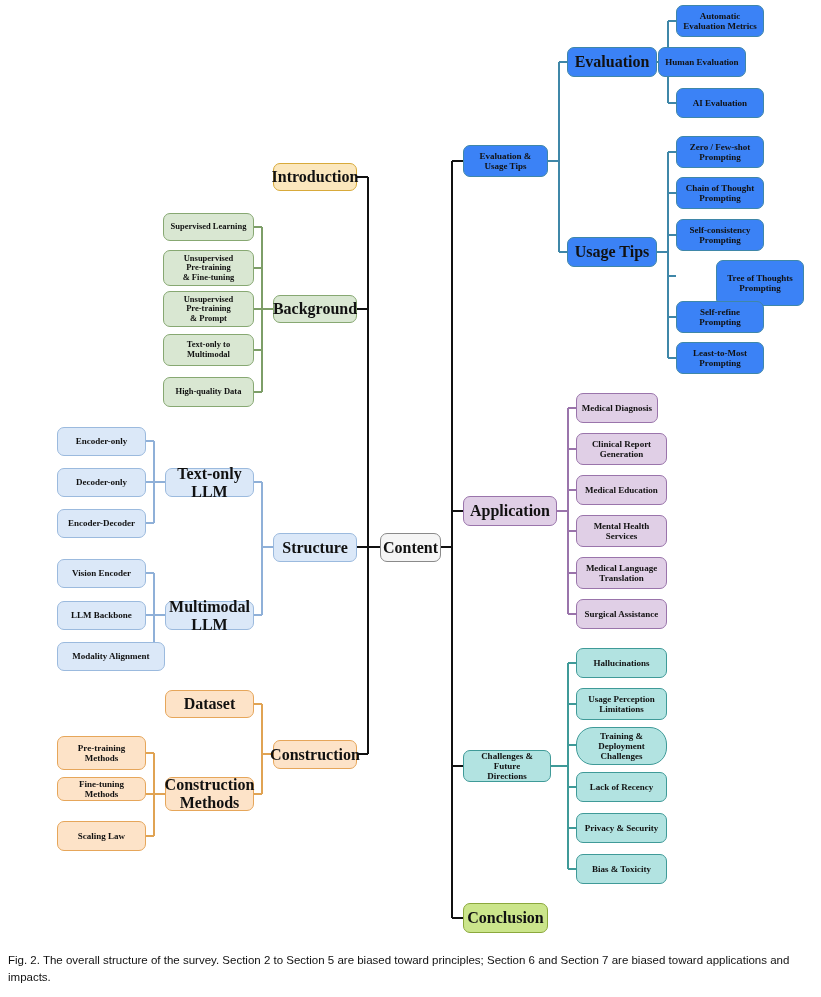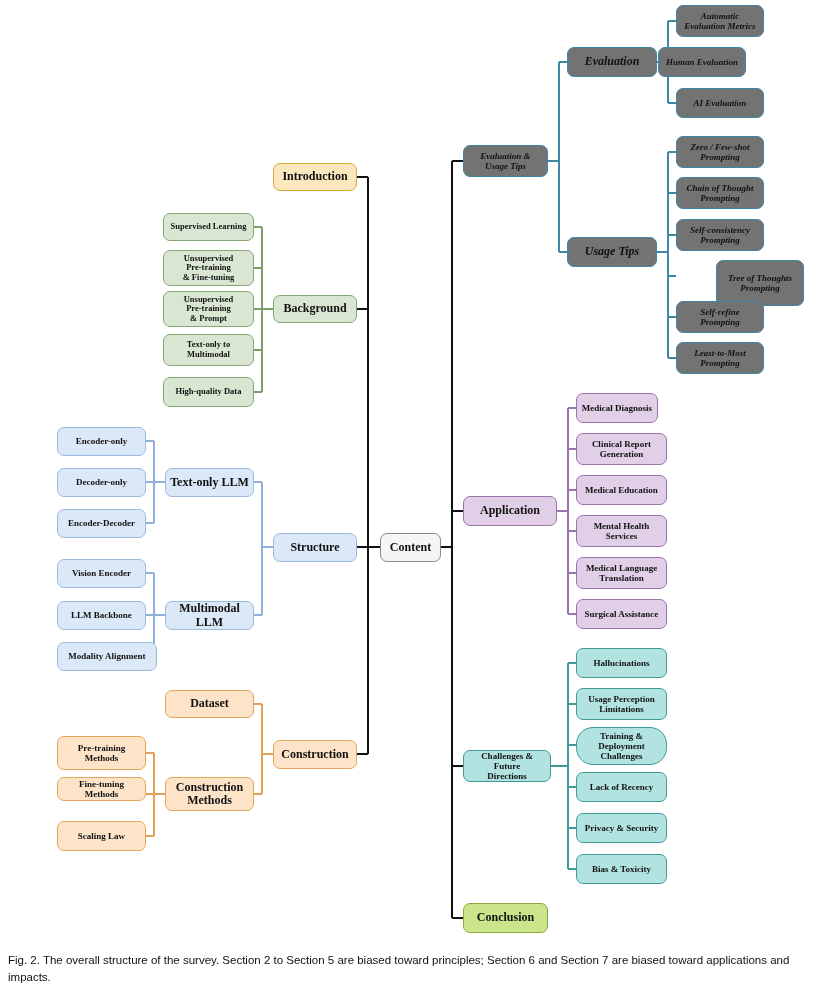--- a/index.html
+++ b/index.html
@@ -17,25 +17,25 @@
     font-weight:bold;color:#111111;
     line-height:1.12;
     padding:1px 3px;
     white-space:pre-line;
   }
   .n-intro   {background:#fbe7bd;border-color:#d8aa3a;}
   .n-green   {background:#d9e7d2;border-color:#87a872;}
   .n-blue    {background:#dbe8f8;border-color:#9bbade;}
   .n-orange  {background:#fde3c8;border-color:#e6a65a;}
   .n-content {background:#f5f5f5;border-color:#8a8a8a;}
-  .n-cyan    {background:#737373;border-color:#3f87a8;font-style:italic;}
+  .n-cyan    {background:#3b82f6;border-color:#3f87a8;}
   .n-purple  {background:#e0cfe6;border-color:#9a74ab;}
   .n-teal    {background:#b2e3e1;border-color:#3f9a98;}
   .n-lime    {background:#cbe58b;border-color:#8ba83c;}
-  .fs10{font-size:12px;}
+  .fs10{font-size:16px;}
   .fs9{font-size:9px;}
   .fs85{font-size:8.5px;}
   #caption{
     position:absolute;left:8px;top:952px;width:806px;
     font-family:"Liberation Sans", sans-serif;
     font-size:11.5px;line-height:1.45;color:#111111;
   }
 </style>
 </head>
 <body>
@@ -156,21 +156,21 @@
 
   <div class="node n-blue fs10" style="left:165px;top:468px;width:89px;height:29px;">Text-only LLM</div>
   <div class="node n-blue fs10" style="left:165px;top:601px;width:89px;height:29px;">Multimodal LLM</div>
 
   <div class="node n-blue fs9" style="left:57px;top:427px;width:89px;height:29px;">Encoder-only</div>
   <div class="node n-blue fs9" style="left:57px;top:468px;width:89px;height:29px;">Decoder-only</div>
   <div class="node n-blue fs9" style="left:57px;top:509px;width:89px;height:29px;">Encoder-Decoder</div>
 
   <div class="node n-blue fs9" style="left:57px;top:559px;width:89px;height:29px;">Vision Encoder</div>
   <div class="node n-blue fs9" style="left:57px;top:601px;width:89px;height:29px;">LLM Backbone</div>
-  <div class="node n-blue fs9" style="left:57px;top:642px;width:100px;height:29px;">Modality Alignment</div>
+  <div class="node n-blue fs9" style="left:57px;top:642px;width:108px;height:29px;">Modality Alignment</div>
 
   <div class="node n-orange fs10" style="left:273px;top:740px;width:84px;height:29px;">Construction</div>
 
   <div class="node n-orange fs10" style="left:165px;top:690px;width:89px;height:28px;">Dataset</div>
   <div class="node n-orange fs10" style="left:165px;top:777px;width:89px;height:34px;">Construction
 Methods</div>
 
   <div class="node n-orange fs9" style="left:57px;top:736px;width:89px;height:34px;">Pre-training
 Methods</div>
   <div class="node n-orange fs9" style="left:57px;top:777px;width:89px;height:24px;">Fine-tuning

